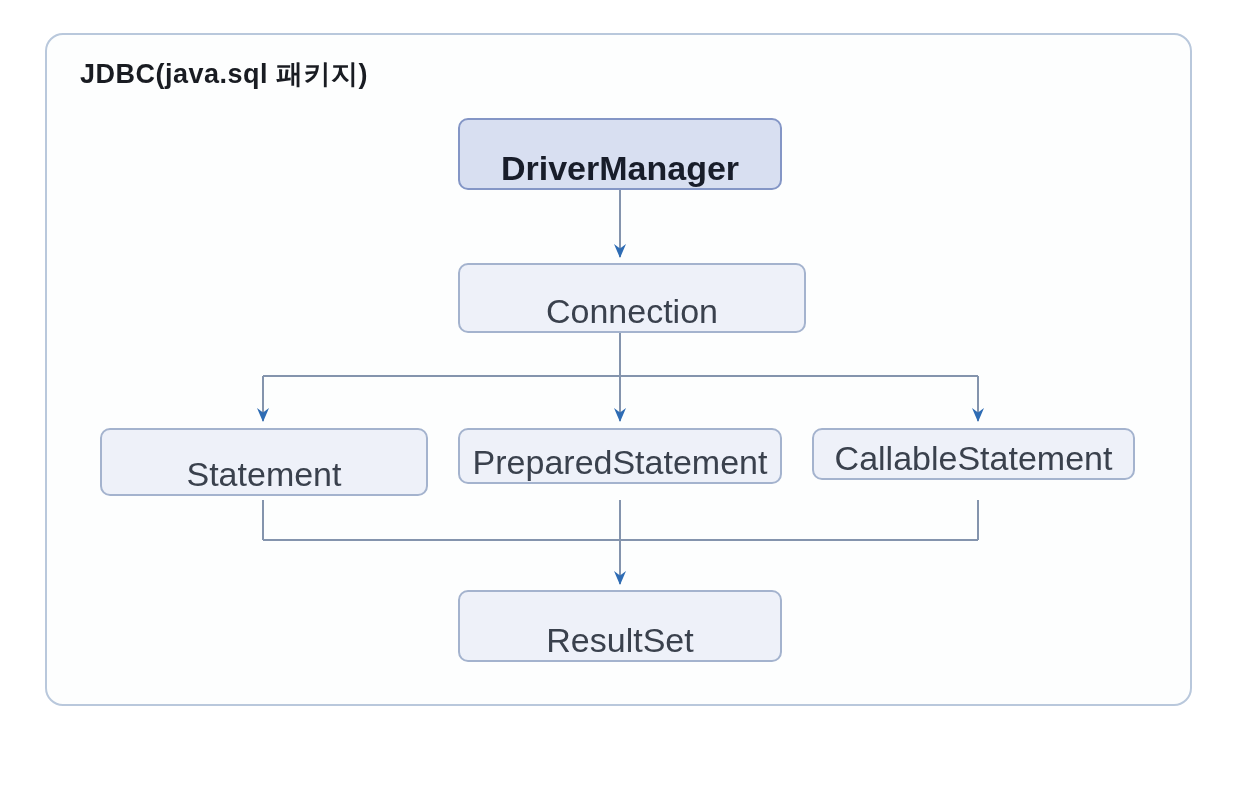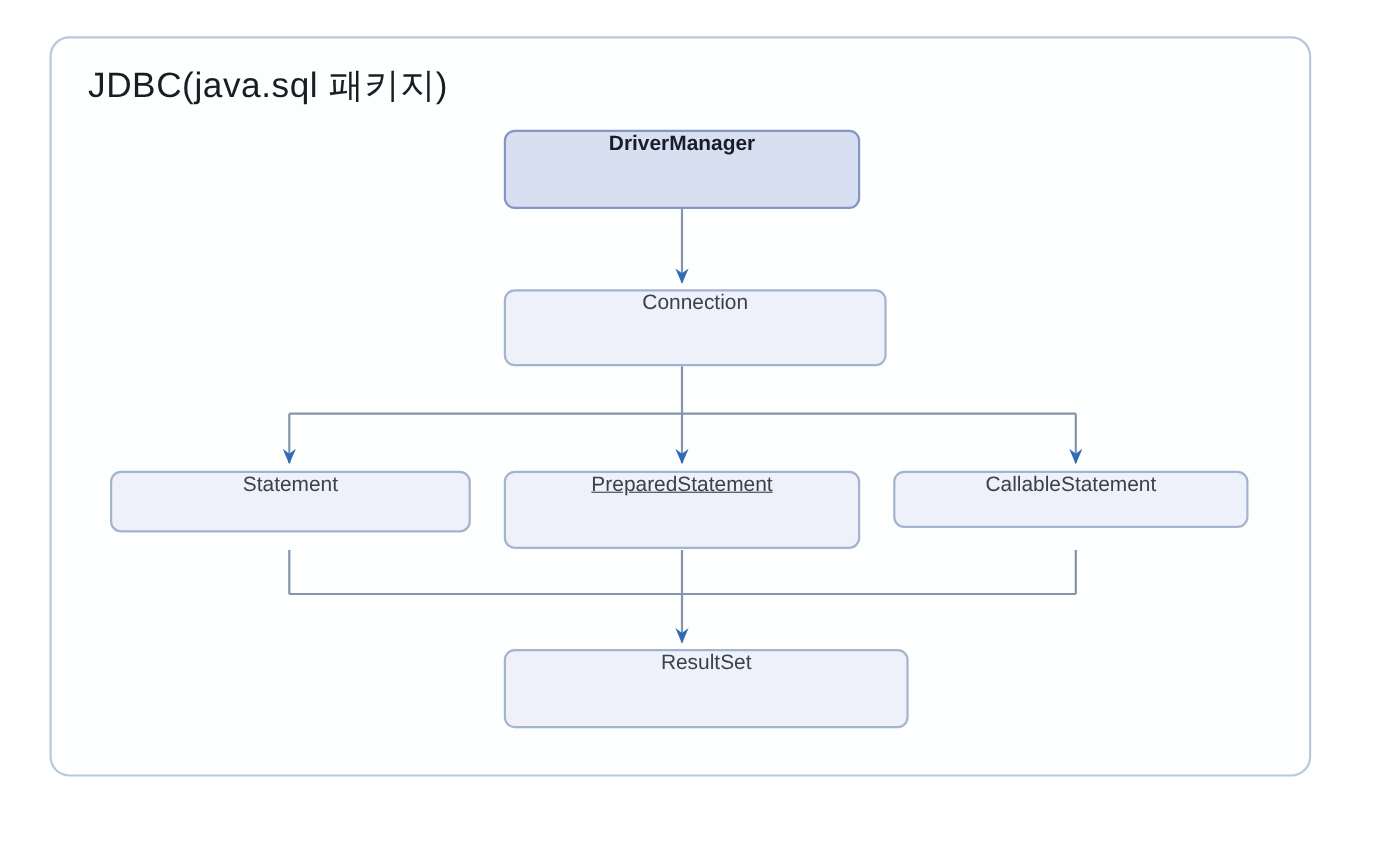--- a/index.html
+++ b/index.html
@@ -23,49 +23,49 @@
     height: 673px;
     background: #fdfefe;
     border: 2px solid #b9c8dc;
     border-radius: 18px;
     box-sizing: border-box;
   }
   .diagram-title {
     position: absolute;
     left: 80px;
     top: 56px;
-    font-size: 32px;
-    font-weight: normal;
+    font-size: 27px;
+    font-weight: bold;
     color: #191c22;
     letter-spacing: 0.5px;
   }
   .node {
     position: absolute;
     box-sizing: border-box;
     background: #eef1f9;
     border: 2px solid #a4b3ce;
     border-radius: 10px;
     display: flex;
-    align-items: flex-start;
+    align-items: flex-end;
     justify-content: center;
-    font-size: 19px;
+    font-size: 34px;
     color: #3a414d;
   }
   .node.accent {
     background: #d8dff1;
     border: 2px solid #8496c6;
     font-weight: bold;
     color: #181d2a;
   }
   #node-drivermanager     { left: 458px; top: 118px; width: 324px; height: 72px; }
   #node-connection        { left: 458px; top: 263px; width: 348px; height: 70px; }
-  #node-statement         { left: 100px; top: 428px; width: 328px; height: 56px; }
-  #node-preparedstatement { left: 458px; top: 428px; width: 324px; height: 71px; text-decoration: underline; }
+  #node-statement         { left: 100px; top: 428px; width: 328px; height: 68px; }
+  #node-preparedstatement { left: 458px; top: 428px; width: 324px; height: 56px; }
   #node-callablestatement { left: 812px; top: 428px; width: 323px; height: 52px; }
-  #node-resultset         { left: 458px; top: 590px; width: 368px; height: 72px; }
+  #node-resultset         { left: 458px; top: 590px; width: 324px; height: 72px; }
   .connector-layer {
     position: absolute;
     left: 0;
     top: 0;
     width: 1254px;
     height: 786px;
     pointer-events: none;
   }
 </style>
 </head>

